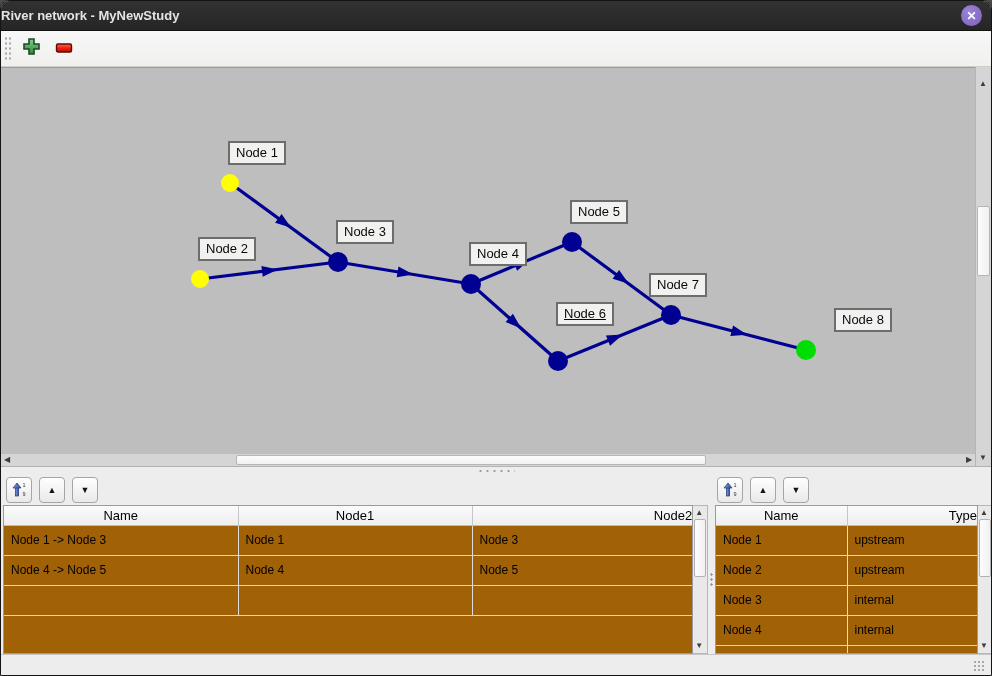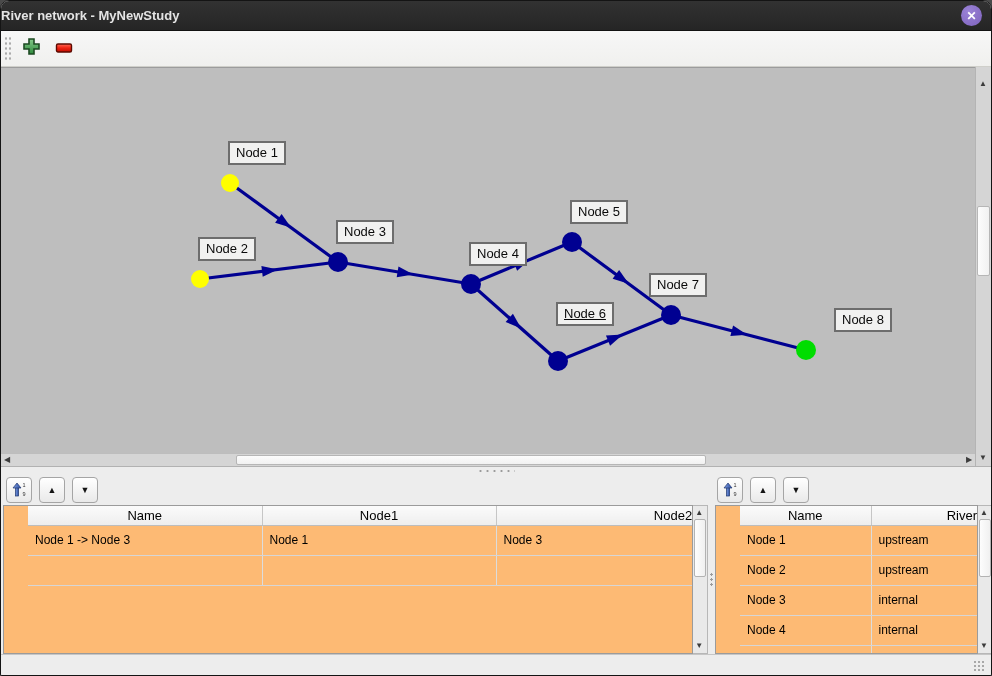--- a/index.html
+++ b/index.html
@@ -116,21 +116,21 @@
   .ctl-btn {
     width: 26px; height: 26px;
     border: 1px solid #a5a5a5; border-radius: 4px;
     background: linear-gradient(#ffffff, #e9e9e9);
     display: flex; align-items: center; justify-content: center;
     font-size: 9px; color: #141414;
   }
 
   .table-area { display: flex; height: 149px; }
   .table-outer {
-    border: 1px solid #9b9b9b; background: #fdba74; overflow: hidden; padding-left: 24px;
+    border: 1px solid #9b9b9b; background: #a16207; overflow: hidden;
   }
   .group-left  .table-outer { width: 694px; margin-left: 2px; }
   .group-right .table-outer { width: 263px; margin-left: 1px; }
   table { border-collapse: collapse; table-layout: fixed; width: 100%; }
   th {
     height: 19px;
     background: linear-gradient(#fbfbfb, #eeeeee);
     border-right: 1px solid #c6c6c6;
     border-bottom: 1px solid #bdbdbd;
     font-weight: normal; font-size: 13px; color: #000;
@@ -318,20 +318,25 @@
                   <th>Node2</th>
                 </tr>
               </thead>
             <tbody>
                 <tr>
                   <td>Node 1 -&gt; Node 3</td>
                   <td>Node 1</td>
                   <td>Node 3</td>
                 </tr>
                 <tr>
+                  <td>Node 4 -&gt; Node 5</td>
+                  <td>Node 4</td>
+                  <td>Node 5</td>
+                </tr>
+                <tr>
                   <td></td>
                   <td></td>
                   <td></td>
                 </tr>
               </tbody>
           </table>
         </div>
         <div class="tsb">
           <span class="sb-arrow" style="left:1px;top:3px;">▲</span>
           <div class="tthumb"></div>
@@ -363,21 +368,21 @@
       <div class="table-area">
         <div class="table-outer">
           <table id="nodes-table">
             <colgroup>
                 <col style="width:131px">
                 <col>
               </colgroup>
             <thead>
                 <tr>
                   <th>Name</th>
-                  <th>River</th>
+                  <th>Type</th>
                 </tr>
               </thead>
             <tbody>
                 <tr>
                   <td>Node 1</td>
                   <td>upstream</td>
                 </tr>
                 <tr>
                   <td>Node 2</td>
                   <td>upstream</td>

